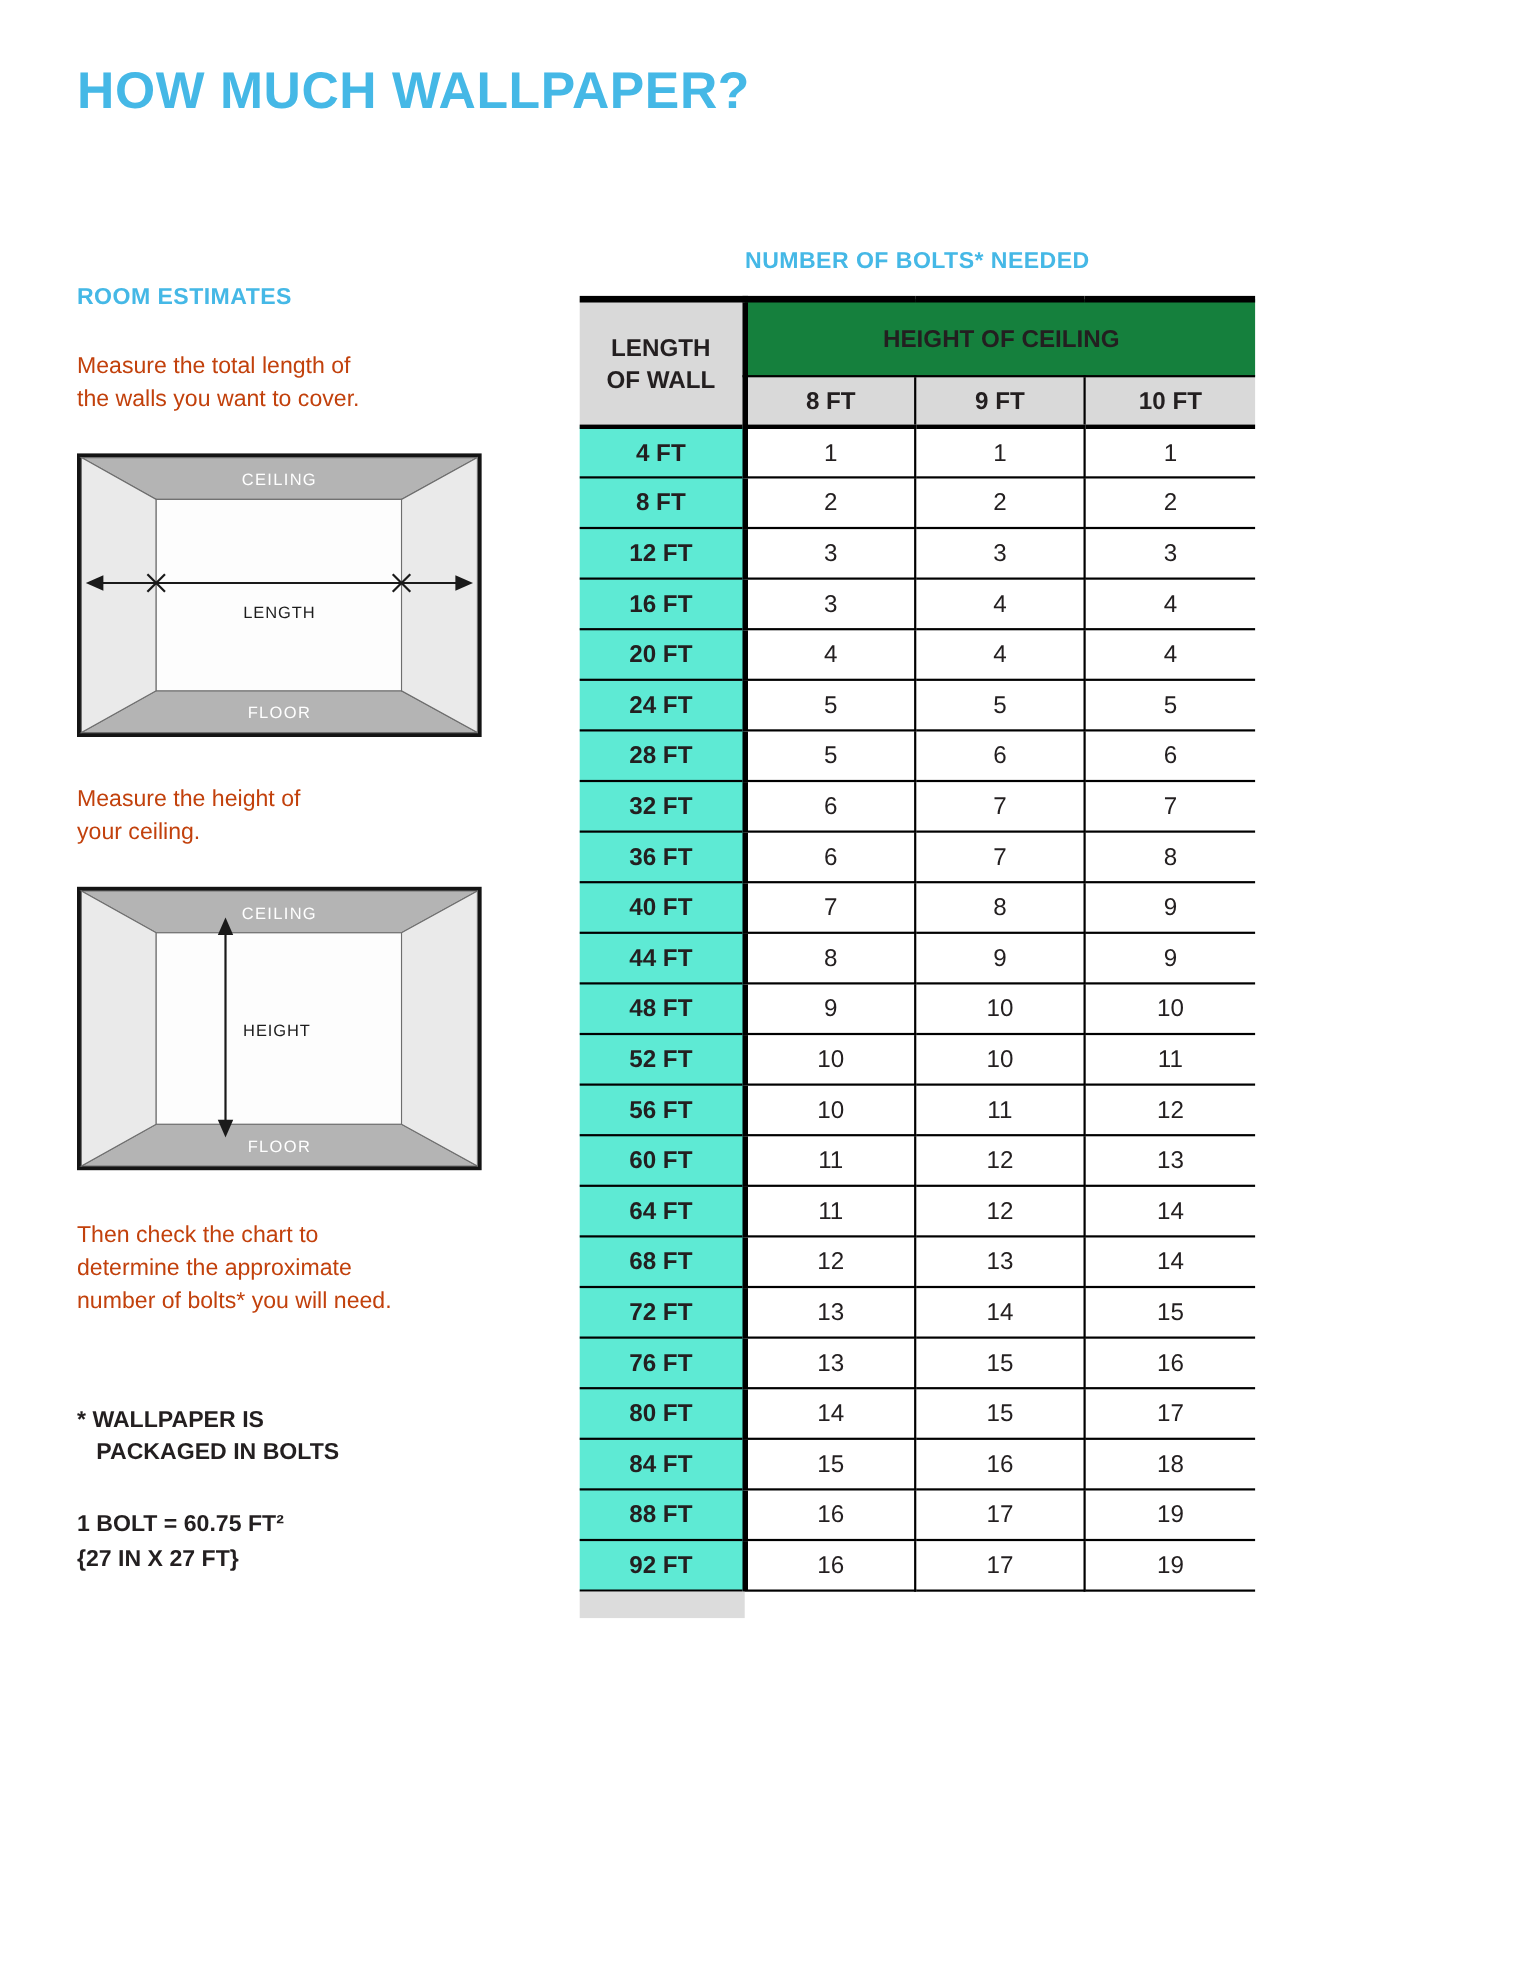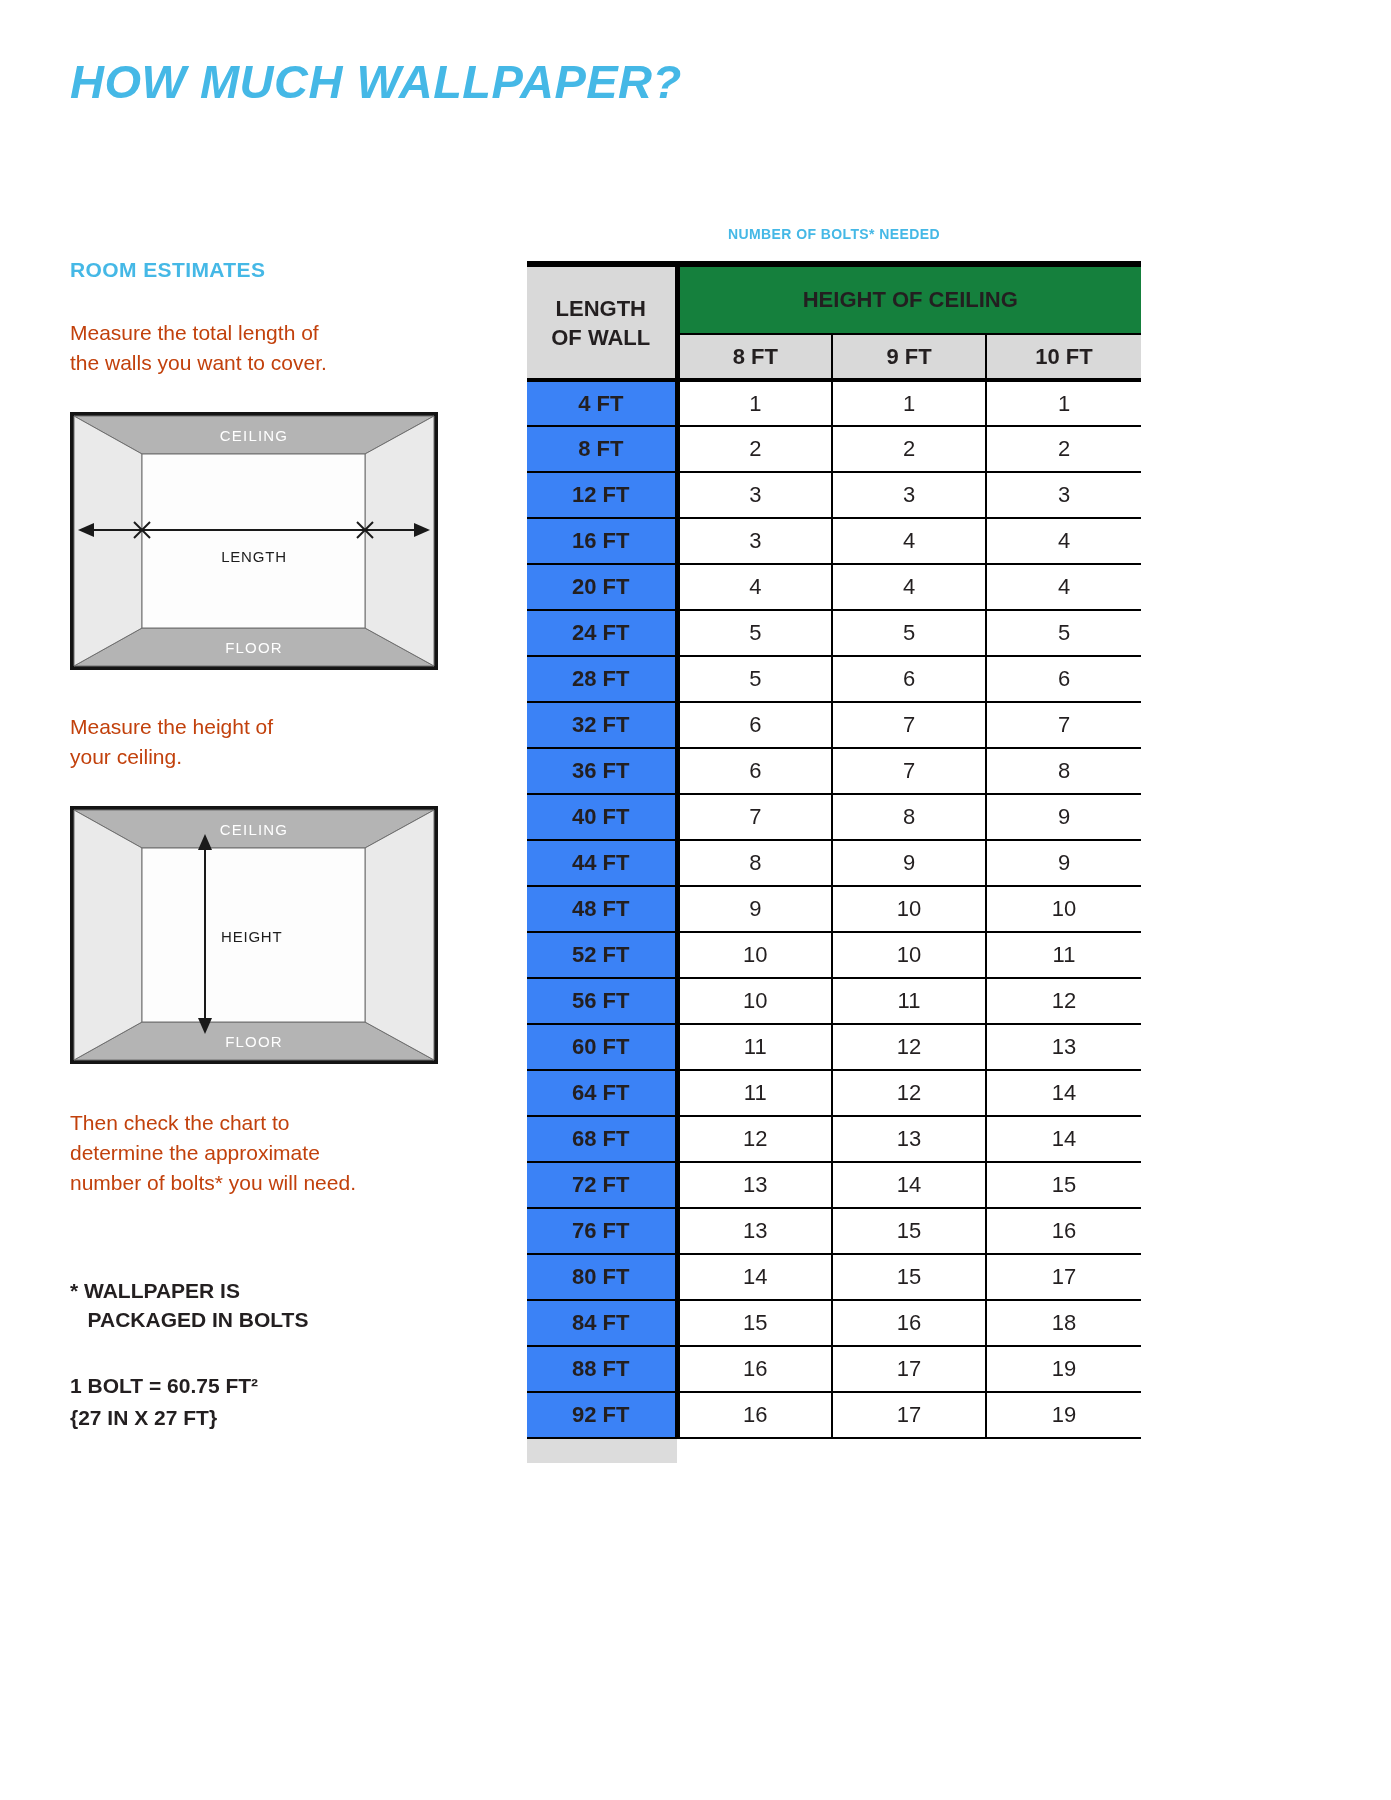--- a/index.html
+++ b/index.html
@@ -15,21 +15,20 @@
   }
   .page-title {
     position: absolute;
     left: 70px;
     top: 54px;
     margin: 0;
     font-size: 47px;
     font-weight: 700;
     color: #45b8e6;
     letter-spacing: 0.5px;
-    font-style: italic;
   }
   
   .left-col { position: absolute; left: 70px; top: 226px; width: 390px; margin-top: 32px; }
   .section-heading {
     margin: 0;
     font-size: 21px;
     font-weight: 700;
     color: #45b8e6;
     letter-spacing: 0.4px;
   }
@@ -59,21 +58,21 @@
     font-size: 21px;
     line-height: 32px;
     font-weight: 700;
     white-space: pre-line;
   }
   
   .right-col { position: absolute; left: 527px; top: 226px; width: 614px; }
   .table-heading {
     margin: 0 0 19px 0;
     text-align: center;
-    font-size: 14px;
+    font-size: 21px;
     font-weight: 700;
     color: #45b8e6;
     letter-spacing: 0.4px;
   }
   table.bolts {
     border-collapse: collapse;
     table-layout: fixed;
     width: 614px;
     border-top: 6px solid #000;
   }
@@ -99,21 +98,21 @@
   }
   th.sub-head {
     background: #d9d9d9;
     font-weight: 700;
     height: 46px;
     border-bottom: 4px solid #000;
     border-right: 2px solid #000;
   }
   th.sub-head:last-child { border-right: none; }
   td.len-cell {
-    background: #3b82f6;
+    background: #5eead4;
     font-weight: 700;
     height: 46px;
     border-right: 5px solid #000;
     border-bottom: 2px solid #000;
   }
   td.val-cell {
     height: 46px;
     border-right: 2px solid #000;
     border-bottom: 2px solid #000;
     background: #ffffff;

